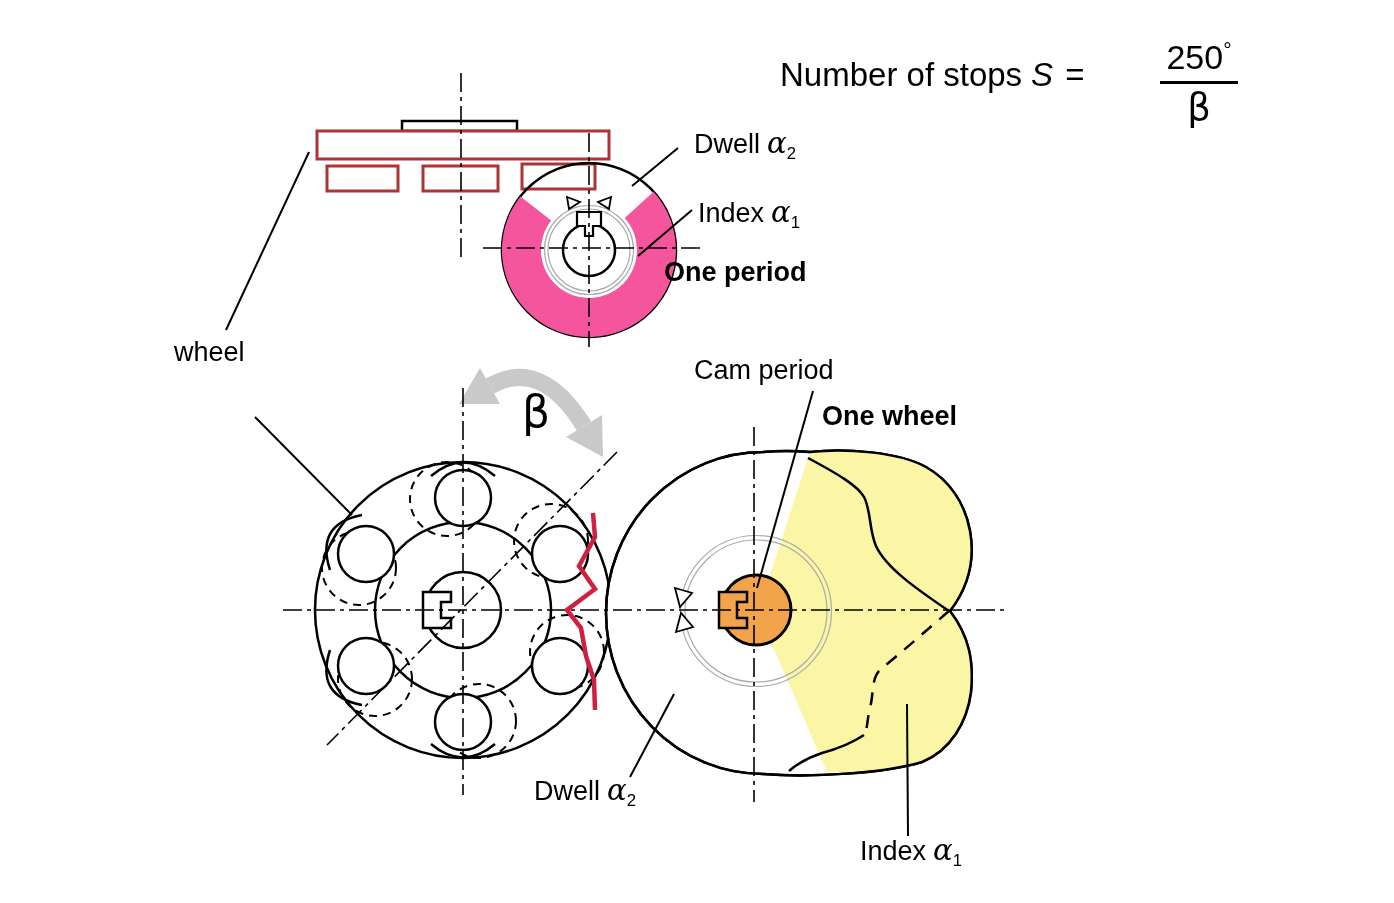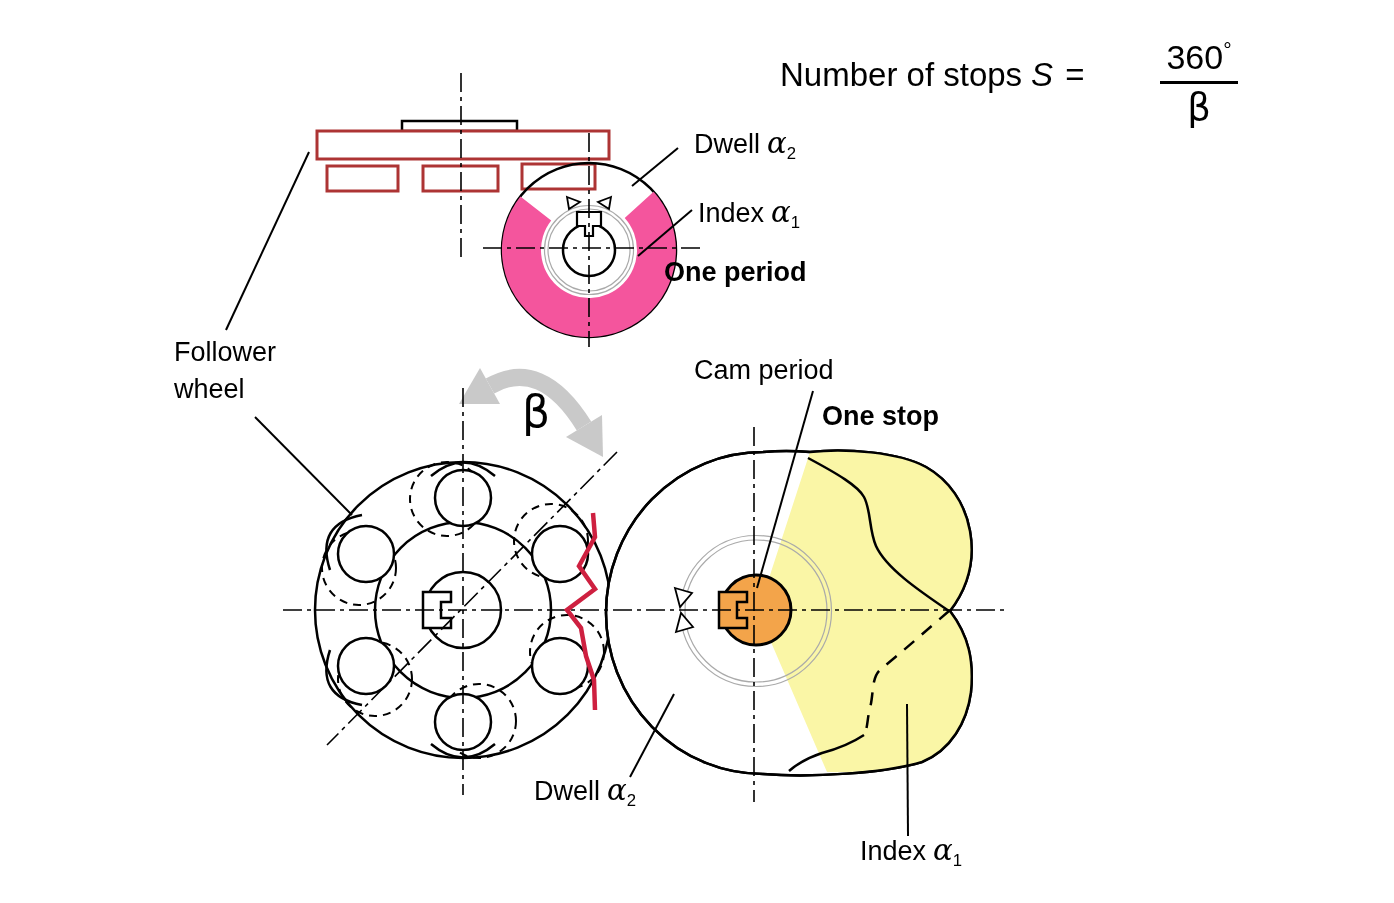--- a/index.html
+++ b/index.html
@@ -139,41 +139,40 @@
       <line x1="813" y1="391" x2="757" y2="588" class="ldr"></line>
       <line x1="630" y1="777" x2="674" y2="694" class="ldr"></line>
       <line x1="908" y1="836" x2="907" y2="704" class="ldr"></line>
     </g>
   </svg>
 
   <div id="formula-text">
     <span>Number of stops</span><span class="var">S</span><span class="eq">=</span>
   </div>
   <div id="fraction">
-    <div class="num"><span>360</span><sup>°</sup></div>
+    <div class="num"><span>250</span><sup>°</sup></div>
     <div class="den">β</div>
   </div>
 
   <div class="lbl" style="left:694px;top:126px">
     <span>Dwell</span><span class="sym">α</span><sub>2</sub>
   </div>
   <div class="lbl" style="left:698px;top:195px">
     <span>Index</span><span class="sym">α</span><sub>1</sub>
   </div>
   <div class="lbl bold" style="left:664px;top:256px">One period</div>
 
   <div class="lbl" id="follower-label" style="left:174px;top:334px">
-    <div>Follower</div>
     <div>wheel</div>
   </div>
 
   <div class="lbl" id="beta-label" style="left:522px;top:386px">β</div>
 
   <div class="lbl" style="left:694px;top:354px">Cam period</div>
-  <div class="lbl bold" style="left:822px;top:400px">One stop</div>
+  <div class="lbl bold" style="left:822px;top:400px">One wheel</div>
 
   <div class="lbl" style="left:534px;top:773px">
     <span>Dwell</span><span class="sym">α</span><sub>2</sub>
   </div>
   <div class="lbl" style="left:860px;top:833px">
     <span>Index</span><span class="sym">α</span><sub>1</sub>
   </div>
 
 </div>
 

